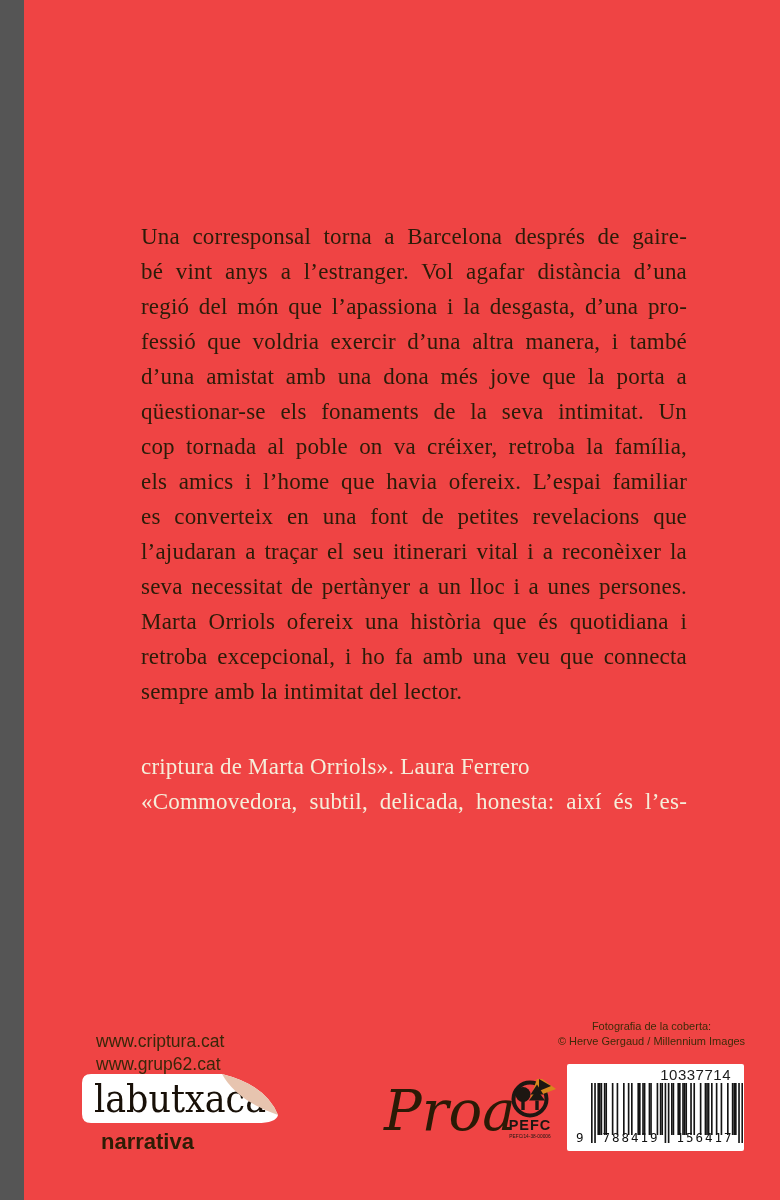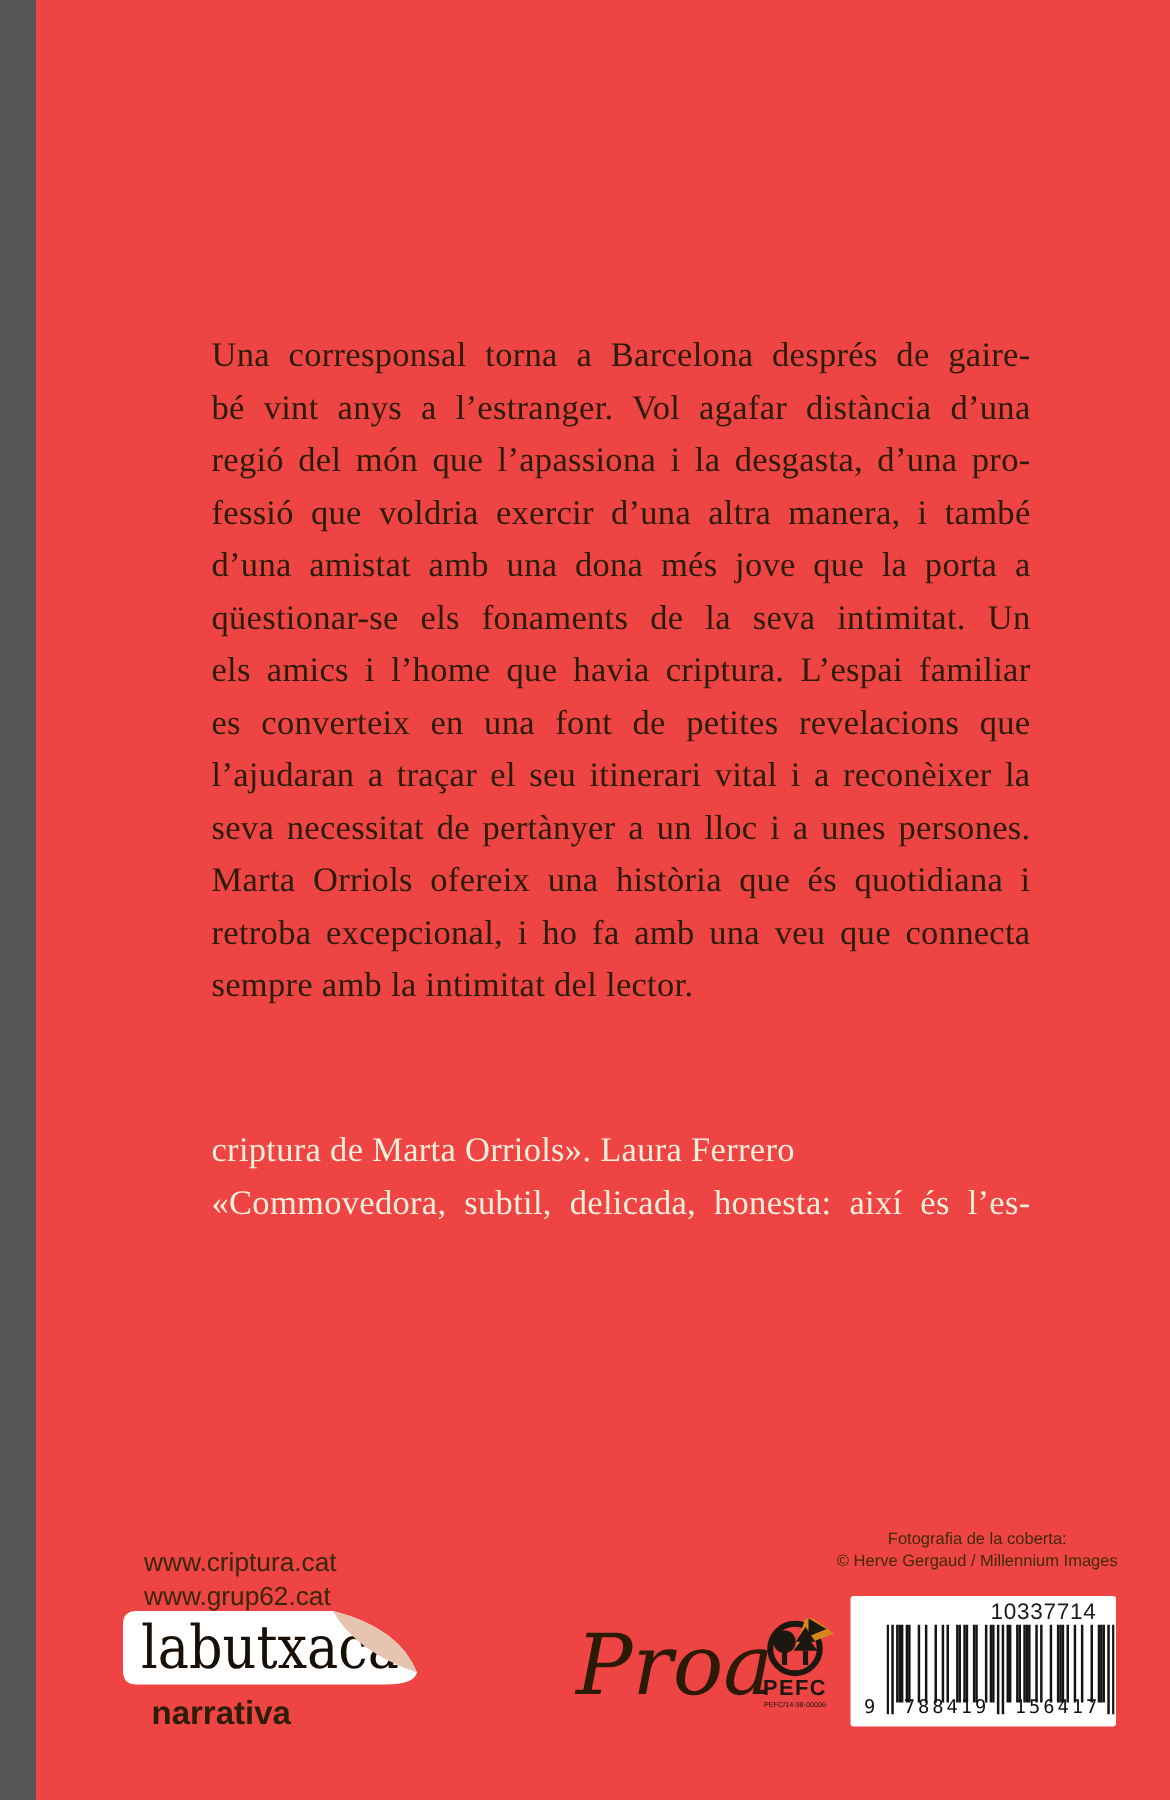--- a/index.html
+++ b/index.html
@@ -74,21 +74,22 @@
 
 <div class="cover">
 
   <div class="synopsis">
     <div class="line">Una corresponsal torna a Barcelona després de gaire-</div>
     <div class="line">bé vint anys a l’estranger. Vol agafar distància d’una</div>
     <div class="line">regió del món que l’apassiona i la desgasta, d’una pro-</div>
     <div class="line">fessió que voldria exercir d’una altra manera, i també</div>
     <div class="line">d’una amistat amb una dona més jove que la porta a</div>
     <div class="line">qüestionar-se els fonaments de la seva intimitat. Un</div>
-    <div class="line">els amics i l’home que havia criptura. L’espai familiar</div>
+    <div class="line">cop tornada al poble on va créixer, retroba la família,</div>
+    <div class="line">els amics i l’home que havia ofereix. L’espai familiar</div>
     <div class="line">es converteix en una font de petites revelacions que</div>
     <div class="line">l’ajudaran a traçar el seu itinerari vital i a reconèixer la</div>
     <div class="line">seva necessitat de pertànyer a un lloc i a unes persones.</div>
     <div class="line">Marta Orriols ofereix una història que és quotidiana i</div>
     <div class="line">retroba excepcional, i ho fa amb una veu que connecta</div>
     <div class="line no-just">sempre amb la intimitat del lector.</div>
   </div>
 
   <div class="quote">
     <div class="line">criptura de Marta Orriols». Laura Ferrero</div>

